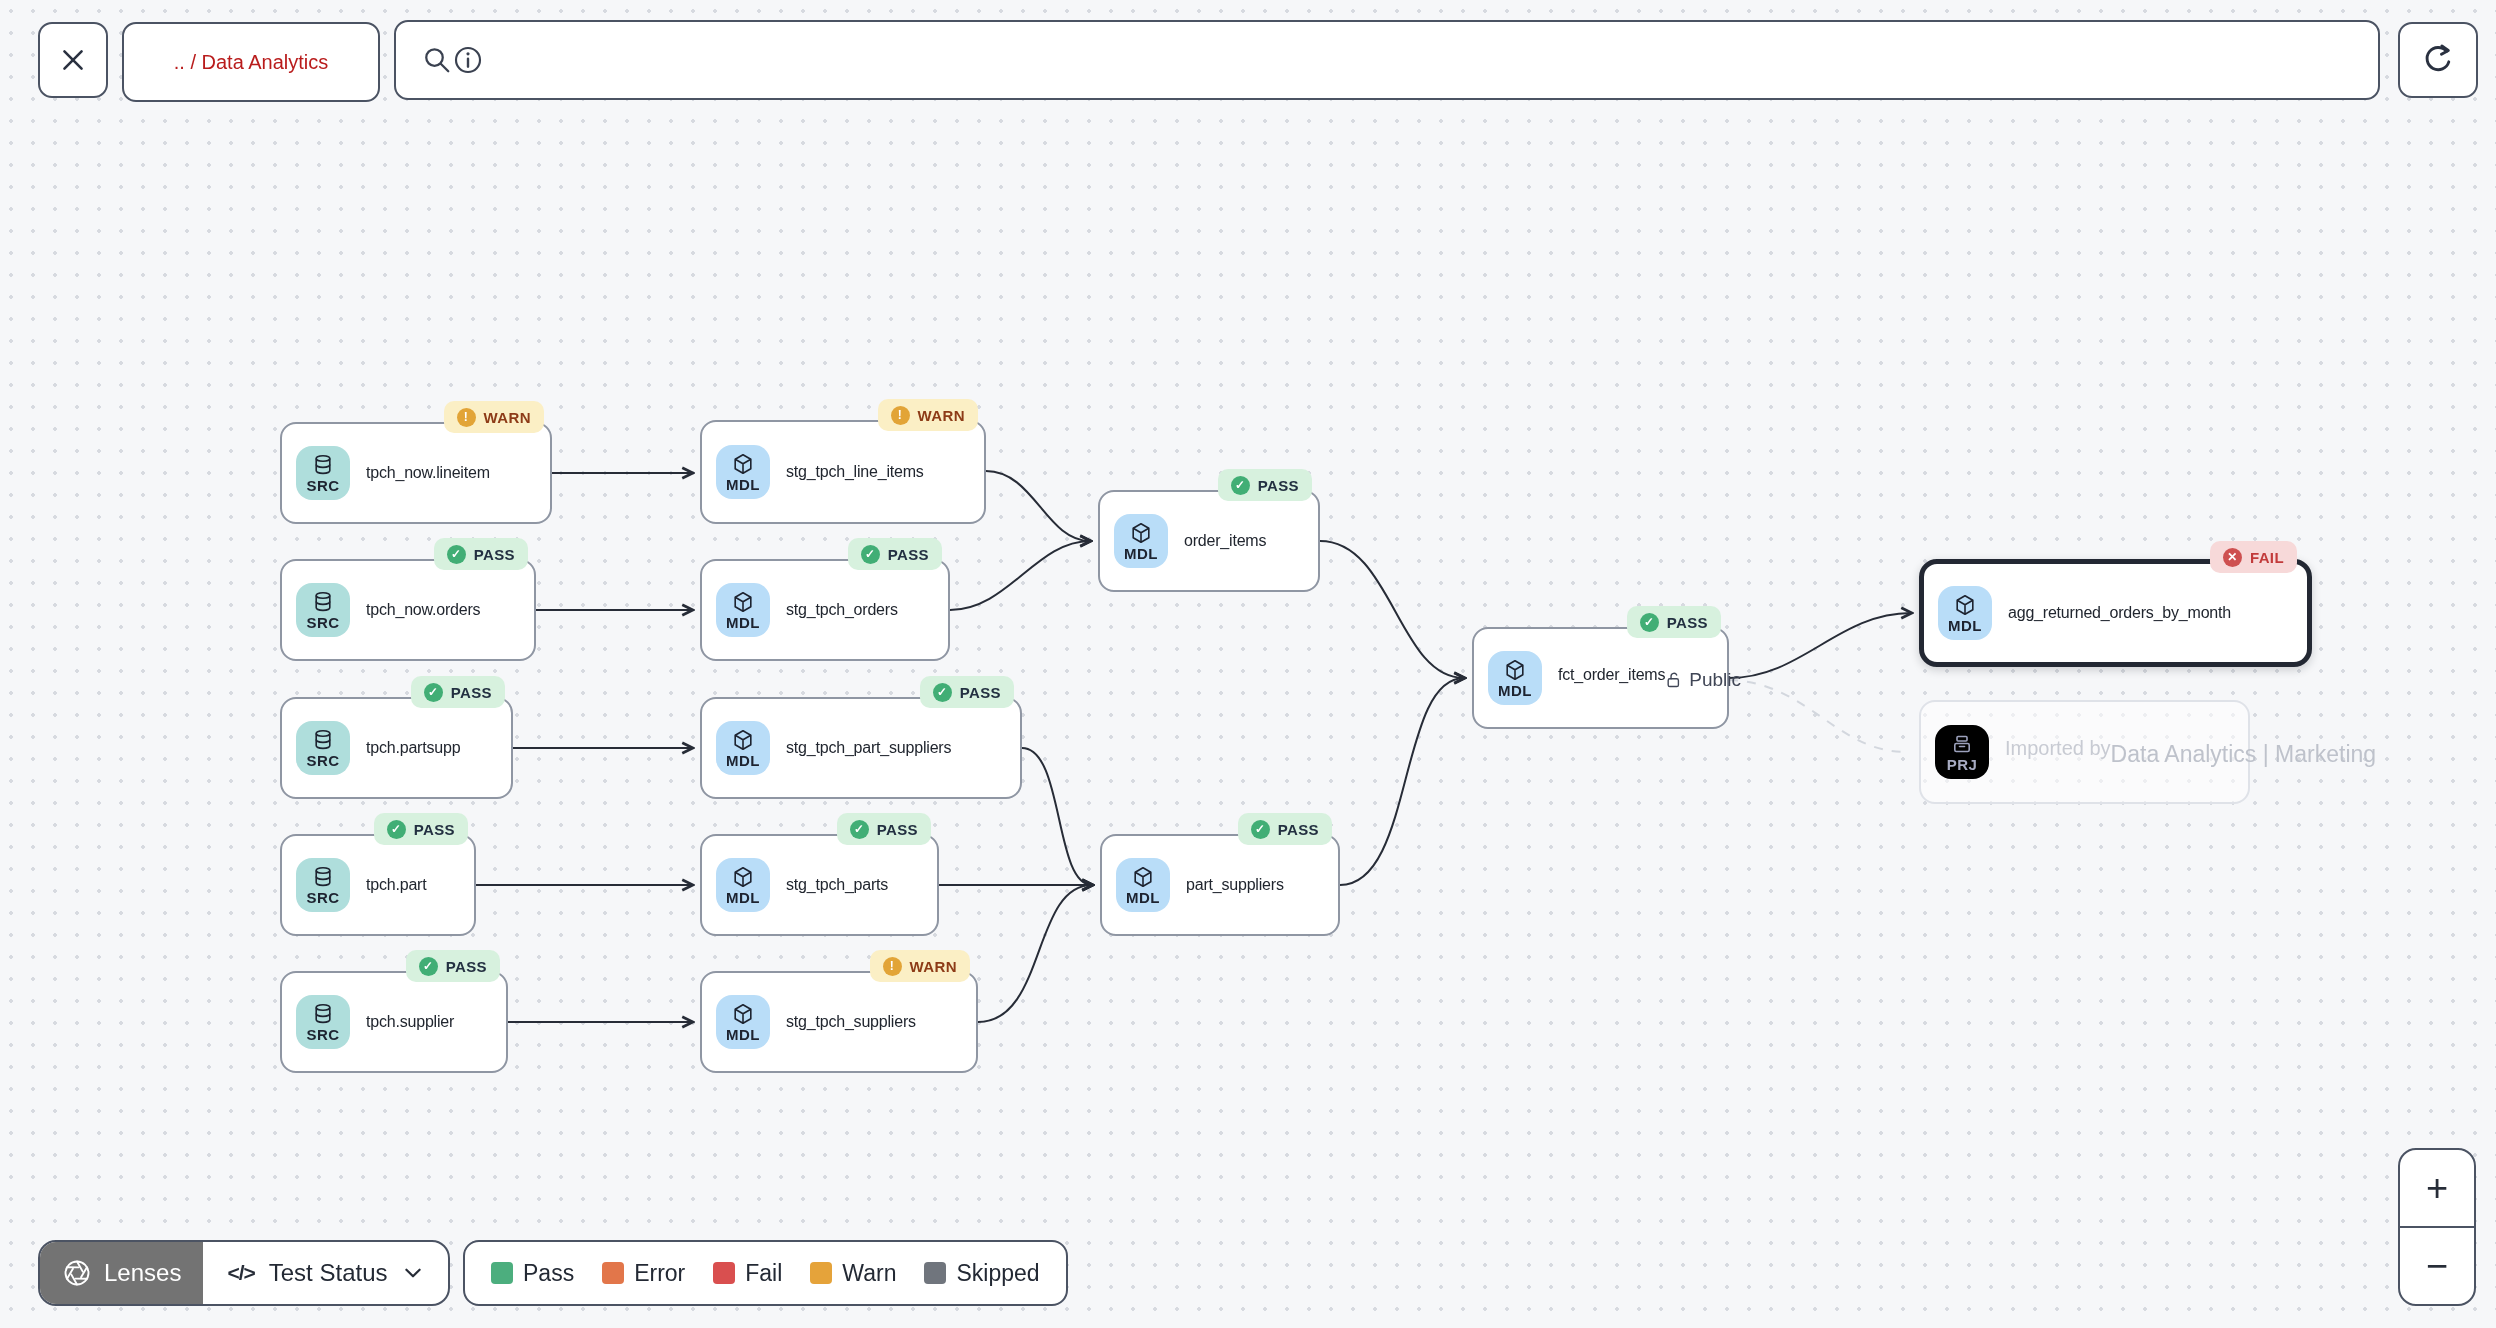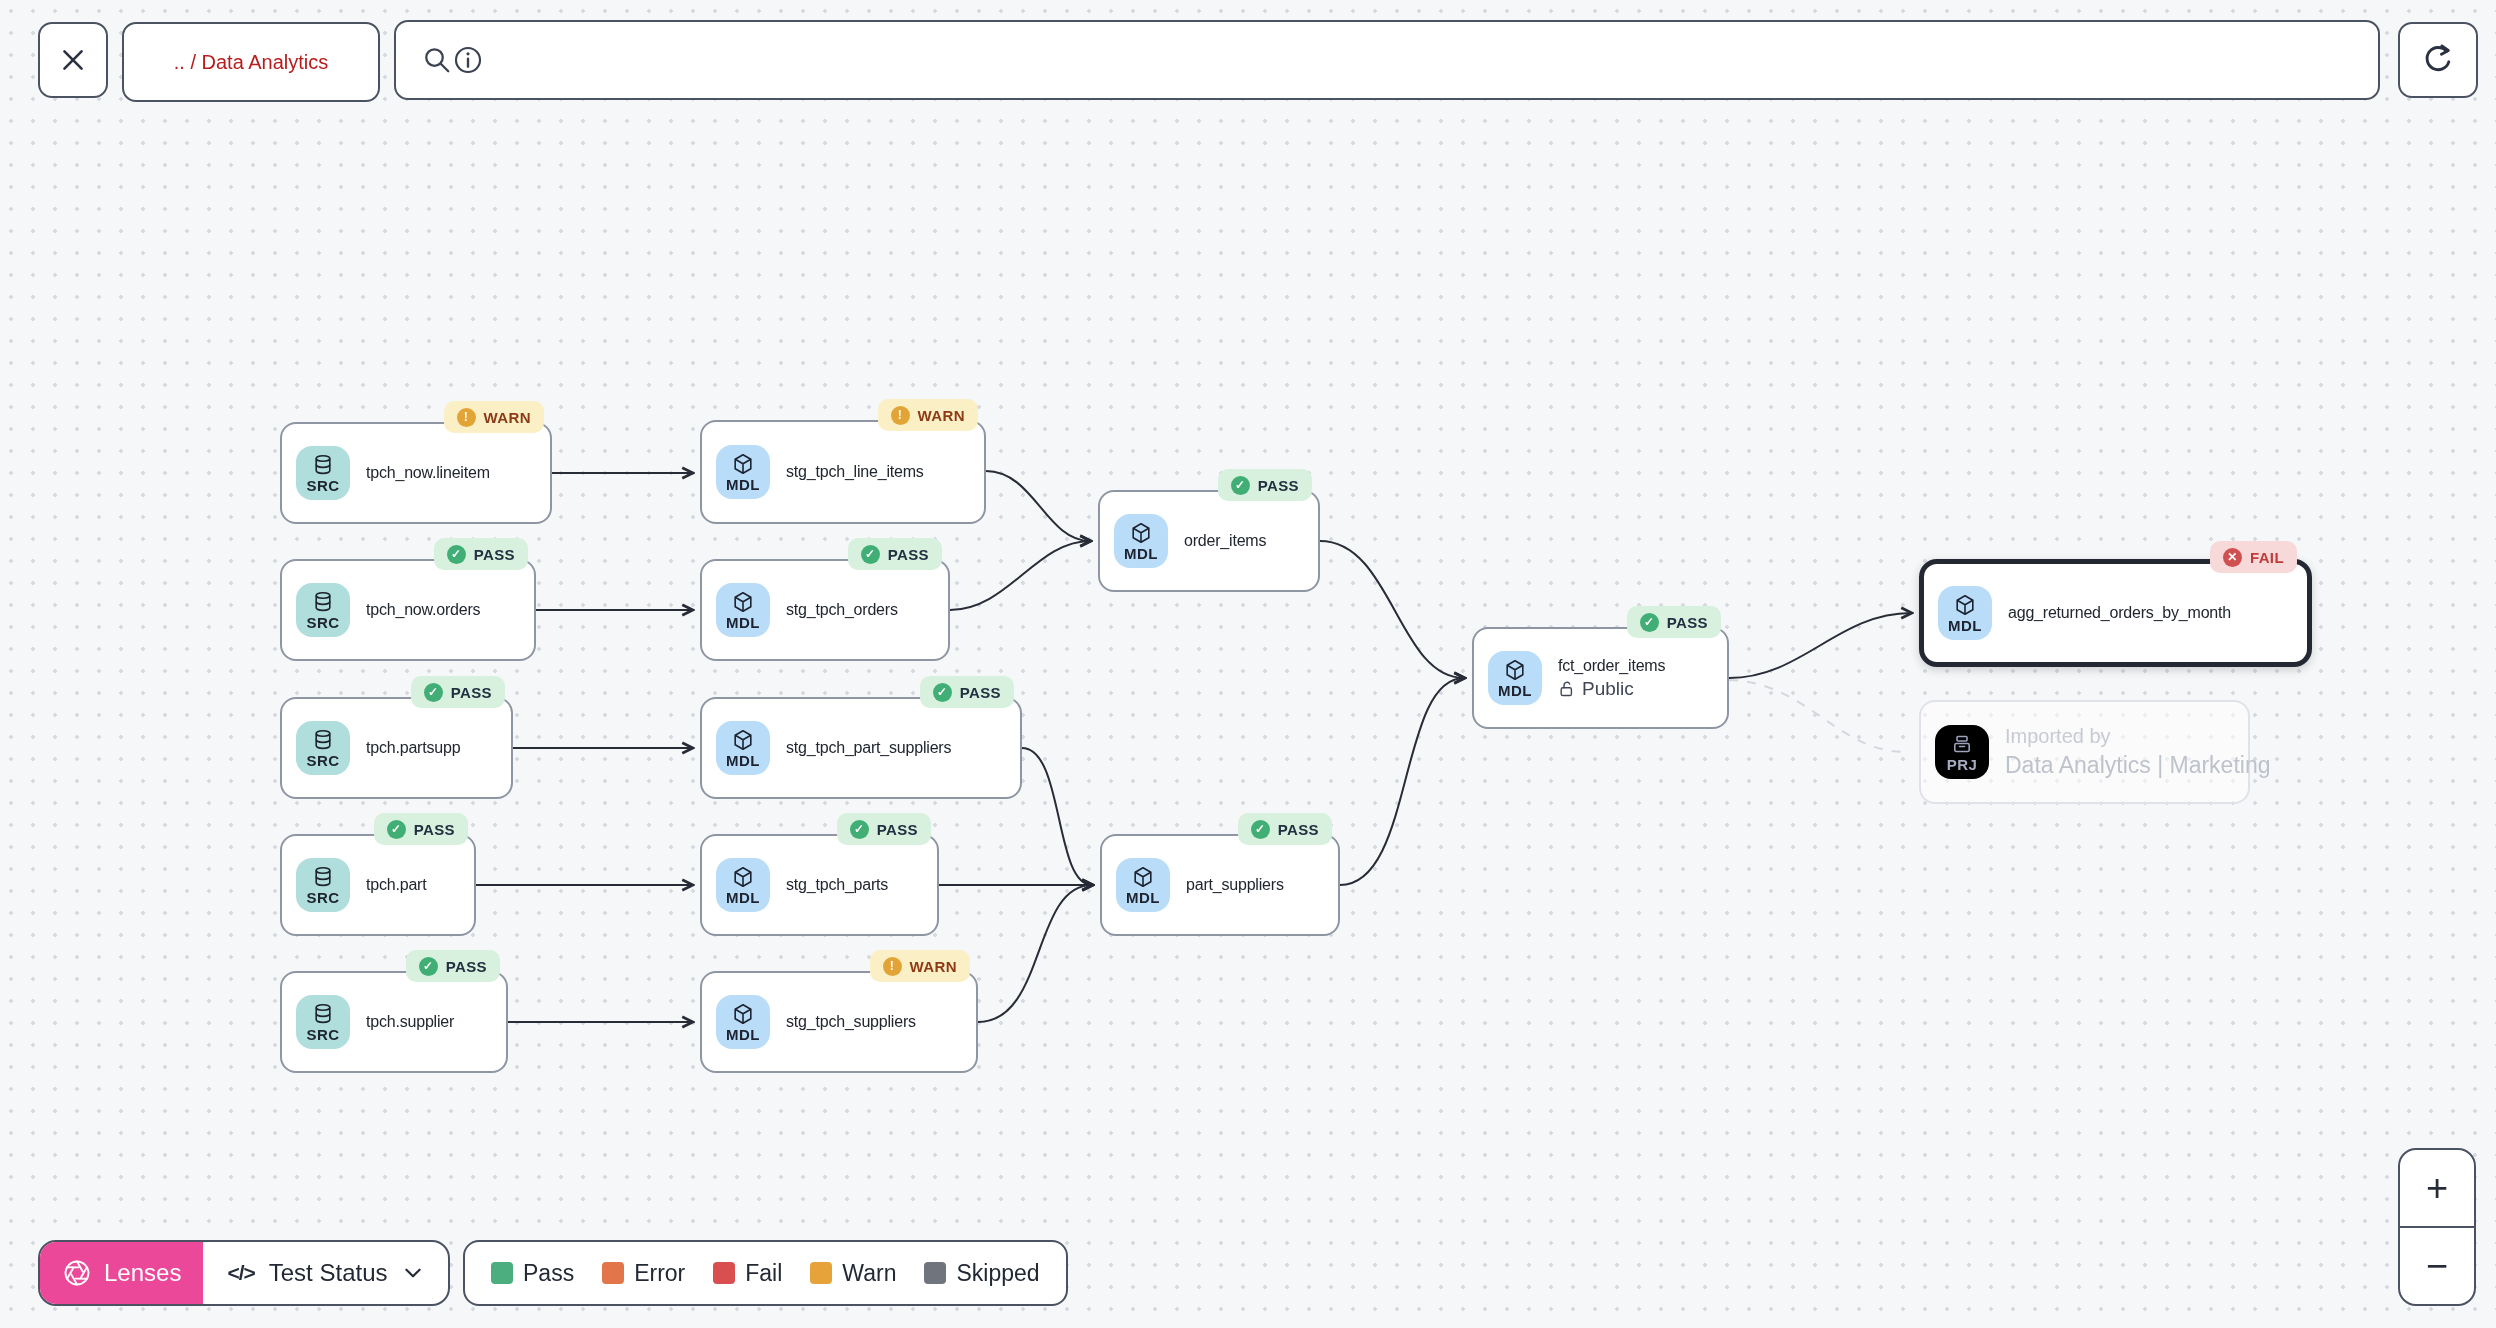--- a/index.html
+++ b/index.html
@@ -57,33 +57,33 @@
     display:flex; align-items:center; justify-content:center;
     font-size:12px; font-weight:700; line-height:1;
   }
   .badge.pass { background:#D7F1DE; color:#233041; }
   .badge.pass .dot { background:#41AE75; }
   .badge.warn { background:#FBEFC5; color:#8D3B17; }
   .badge.warn .dot { background:#E2A437; }
   .badge.fail { background:#F7D9D9; color:#C23B3B; }
   .badge.fail .dot { background:#CE5050; }
   .subrow { display:flex; align-items:center; gap:7px; margin-top:3px; color:#404656; font-size:19px; }
-  .col { display:flex; flex-direction:column; justify-content:center; margin-left:16px; }
+  .col { display:flex; flex-direction:row; justify-content:center; margin-left:16px; }
   .col .nlabel { margin-left:0; }
   .node.ghost { background:rgba(255,255,255,.55); border:2px solid #DFE2E8; cursor:default; }
   .node.ghost .gline1 { font-size:20px; color:#C8CBD3; }
   .node.ghost .gline2 { font-size:23px; color:#BEC2CB; margin-top:4px; }
   
   #lens-group {
     position:absolute; left:38px; top:1240px; height:66px;
     display:inline-flex; align-items:stretch; background:#fff;
     border:2px solid #4B5363; border-radius:18px; overflow:hidden;
   }
   #lenses-btn {
-    background:#ec4899; color:#fff; display:flex; align-items:center; gap:12px;
+    background:#737373; color:#fff; display:flex; align-items:center; gap:12px;
     padding:0 22px; font-size:24px; cursor:pointer;
   }
   #teststatus-btn {
     display:flex; align-items:center; gap:14px; padding:0 24px;
     font-size:24px; color:#232934; cursor:pointer;
   }
   .codeglyph { font-size:21px; font-weight:700; color:#272D38; letter-spacing:-1px; }
   #legend {
     position:absolute; left:463px; top:1240px; height:66px;
     background:#fff; border:2px solid #4B5363; border-radius:16px;

